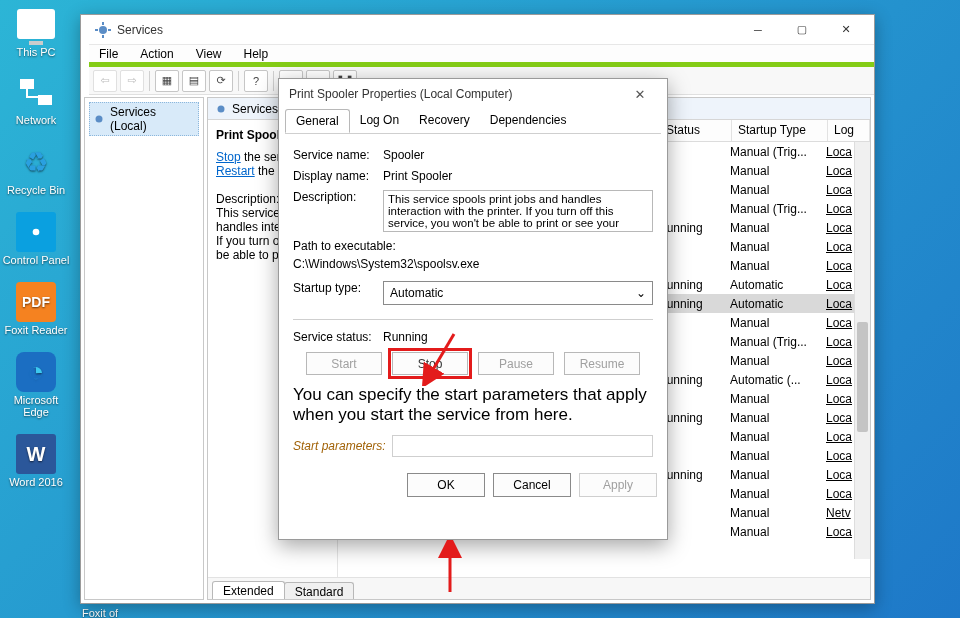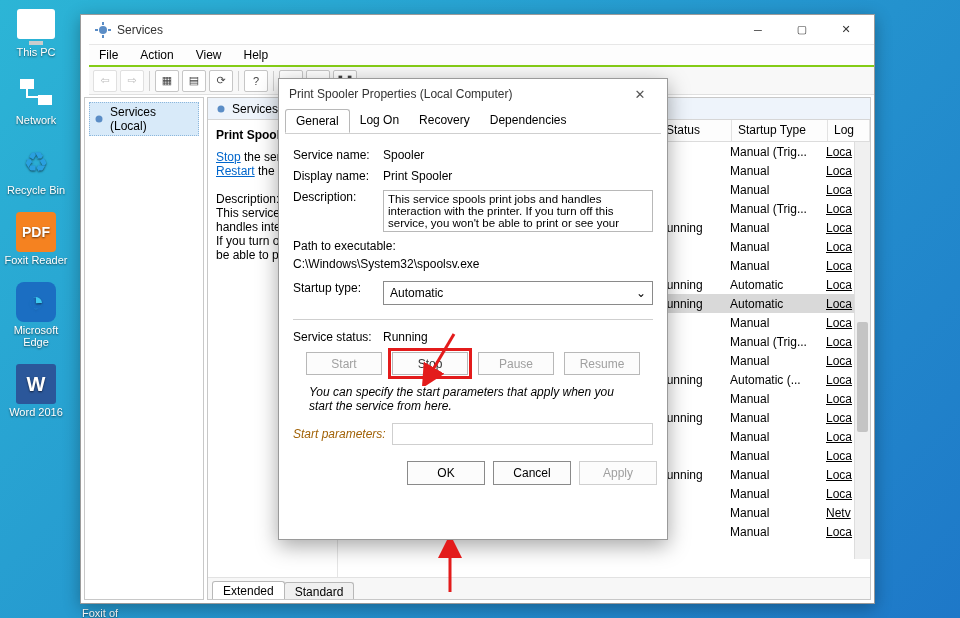--- a/index.html
+++ b/index.html
@@ -33,21 +33,21 @@
     background:#fff; border:1px solid #9a9a9a; box-shadow:0 4px 16px rgba(0,0,0,.3);padding-left:8px;
   }
   .titlebar { height:30px; background:#fff; display:flex; align-items:center;
     padding:0 6px; border-bottom:1px solid #e7e7e7; }
   .titlebar .ticon { width:16px; height:16px; margin-right:6px; }
   .titlebar .title { flex:1; color:#333; font-size:12px; }
   .winbtn { width:44px; height:28px; display:flex; align-items:center;
     justify-content:center; color:#333; font-size:11px; }
 
   .menubar { height:22px; display:flex; align-items:center; padding:0 6px;
-    gap:14px; background:#fdfdfd; border-bottom:2px solid #84cc16; font-size:12px; }
+    gap:14px; background:#fdfdfd; border-bottom:5px solid #84cc16; font-size:12px; }
   .menuitem { padding:2px 4px; }
 
   .toolbar { height:28px; background:#f8f8f8; display:flex; align-items:center;
     gap:3px; padding:0 4px; border-bottom:1px solid #e0e0e0; }
   .tbtn { width:24px; height:22px; border:1px solid #c6c6c6; background:#fff;
     display:flex; align-items:center; justify-content:center; font-size:11px;
     border-radius:2px; color:#444; }
   .tbtn.disabled { color:#bbb; border-color:#e0e0e0; }
   .tsep { width:1px; height:20px; background:#d0d0d0; margin:0 2px; }
 
@@ -118,21 +118,21 @@
   .fpath { font-size:12px; margin:4px 0 10px; }
   .fsel { flex:1; height:24px; border:1px solid #8a8a8a; padding:2px 6px;
     display:flex; align-items:center; justify-content:space-between; font-size:12px; }
   .hr { border-top:1px solid #cfcfcf; margin:14px 0 10px; }
   .svcbtns { display:flex; gap:10px; justify-content:center; margin:8px 0 10px; }
   .svcbtn { width:76px; height:23px; border:1px solid #b8b8b8; background:#fcfcfc;
     display:flex; align-items:center; justify-content:center; font-size:12px;
     color:#333; }
   .svcbtn.disabled { color:#a0a0a0; }
   .highlight { outline:3px solid #e31b1b; outline-offset:1px; }
-  .note { font-size:12px; margin:4px 16px 10px;font-style:italic; }
+  .note { font-size:17px; margin:4px 0 10px; }
   .param-row { display:flex; align-items:center; gap:6px; }
   .param-row .plabel { color:#a16207; font-size:12px;font-style:italic; }
   .param-row input { flex:1; height:22px; border:1px solid #cfcfcf;
     background:#fff; padding:0 4px; font-size:12px; }
 
   .dlg-footer { display:flex; justify-content:flex-end; gap:8px; padding:6px 10px; }
   .dlgbtn { width:78px; height:24px; border:1px solid #8a8a8a; background:#fcfcfc;
     display:flex; align-items:center; justify-content:center; font-size:12px;text-align:right; }
   .dlgbtn.disabled { color:#a0a0a0; border-color:#cfcfcf; }
 
@@ -158,20 +158,28 @@
           <rect x="2" y="2" width="14" height="10" fill="#fff"></rect>
           <rect x="20" y="18" width="14" height="10" fill="#fff"></rect>
           <path d="M9 12 V20 H27 V18" stroke="#fff" stroke-width="2" fill="none"></path>
         </svg>
       </div>
     <div>Network</div>
   </div>
   <div class="dicon" style="margin-top:12px">
     <div class="dicon-img dicon-bin">♻</div>
     <div>Recycle Bin</div>
+  </div>
+  <div class="dicon" style="margin-top:12px">
+    <div class="dicon-img dicon-cp">
+        <svg class="gear-svg" viewBox="0 0 24 24" width="26" height="26">
+          <circle cx="12" cy="12" r="5" fill="#fff"></circle>
+        </svg>
+      </div>
+    <div>Control Panel</div>
   </div>
   <div class="dicon" style="margin-top:12px">
     <div class="dicon-img dicon-pdf">
         <span>PDF</span>
       </div>
     <div>Foxit Reader</div>
   </div>
   <div class="dicon" style="margin-top:12px">
     <div class="dicon-img dicon-edge">◔</div>
     <div>Microsoft Edge</div>

